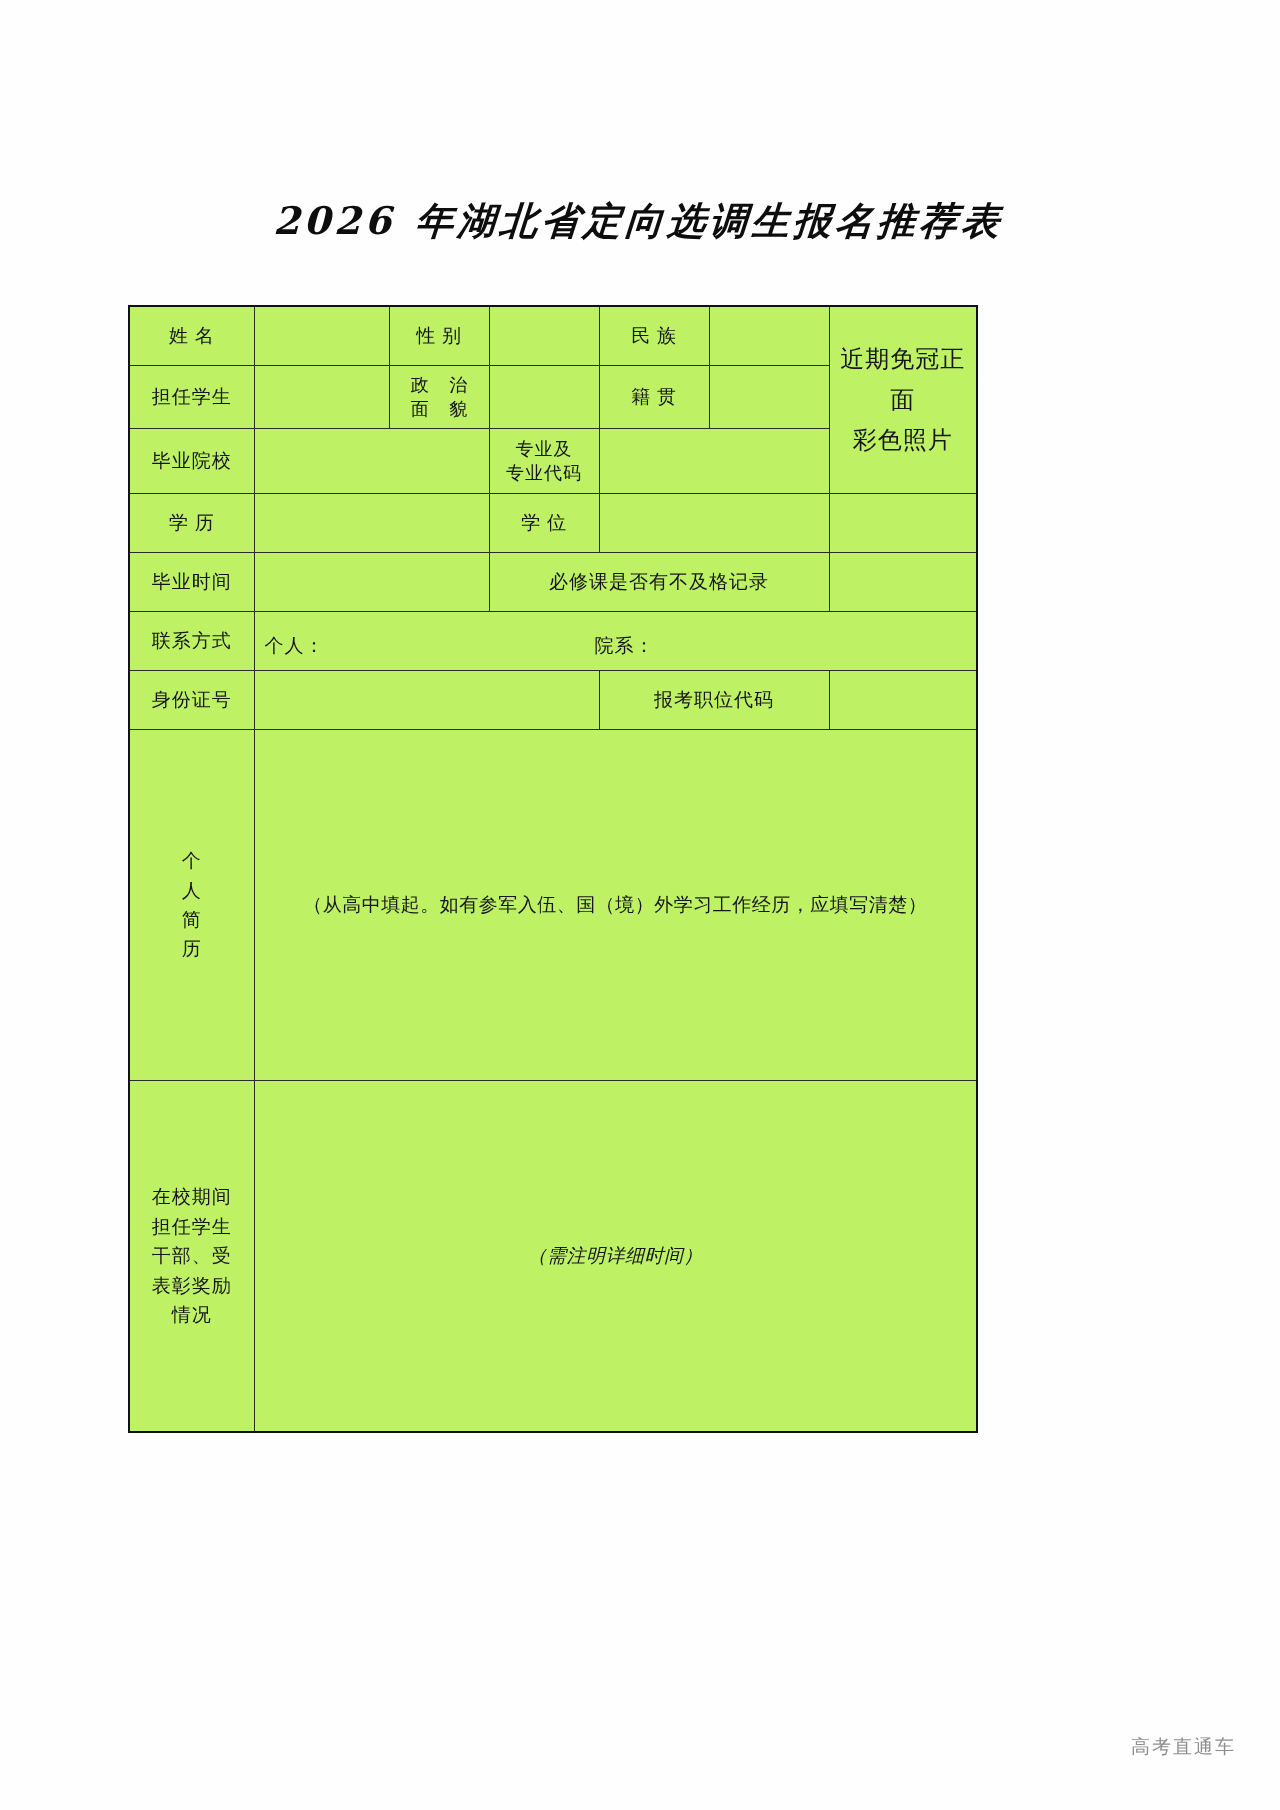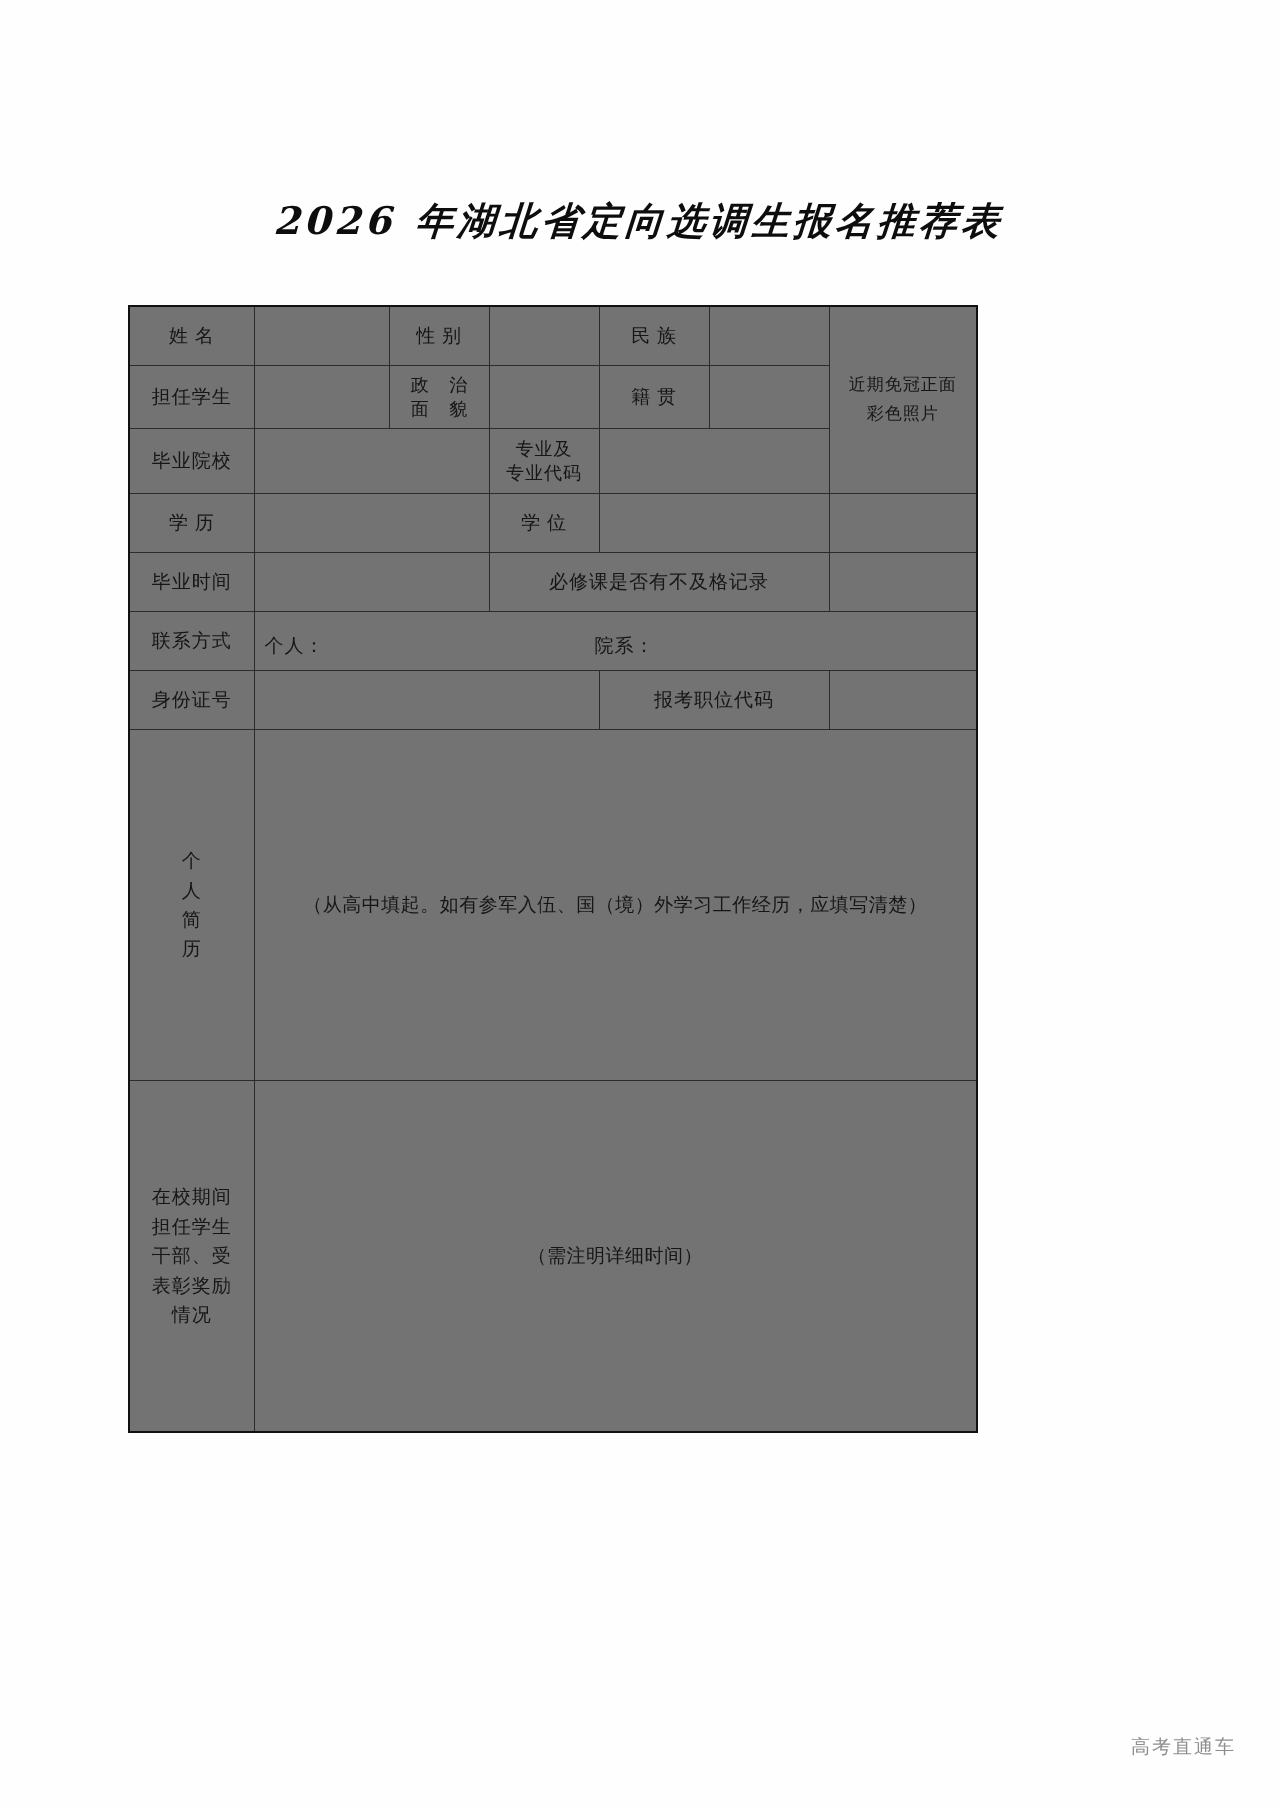--- a/index.html
+++ b/index.html
@@ -49,21 +49,21 @@
     border-collapse: collapse;
     table-layout: fixed;
     font-size: 19px;
     color: #161616;
   }
   .form-table td {
     border: 1px solid #2b2b2b;
     padding: 0;
     vertical-align: middle;
     text-align: center;
-    background: #737373;
+    background: #bef264;
   }
   .form-table {
     border: 2px solid #111;
   }
 
   .lbl {
     font-size: 19px;
     letter-spacing: 1px;
     white-space: nowrap;
     line-height: 1.45;
@@ -72,21 +72,21 @@
     font-size: 18px;
     line-height: 1.35;
     letter-spacing: 1px;
   }
   .lbl-2line .l1 { letter-spacing: 8px; padding-left: 8px; }
 
   .blank { background: #fff; }
 
   
   .photo-cell {
-    font-size: 17px;
+    font-size: 24px;
     line-height: 1.7;
     letter-spacing: 1px;
     color: #161616;
   }
 
   
   .contact-inner {
     display: flex;
     align-items: flex-start;
     height: 100%;
@@ -122,20 +122,21 @@
     font-size: 19px;
     letter-spacing: 0.5px;
     color: #161616;
   }
   .note-cell.top-note {
     vertical-align: middle;
     margin-left: 30px;
   }
   .note-cell.mid-note {
     vertical-align: middle;
+    font-style: italic;
   }
 
   
   .watermark {
     position: absolute;
     right: 44px;
     bottom: 50px;
     font-size: 19px;
     letter-spacing: 2px;
     color: #8d8d8d;

